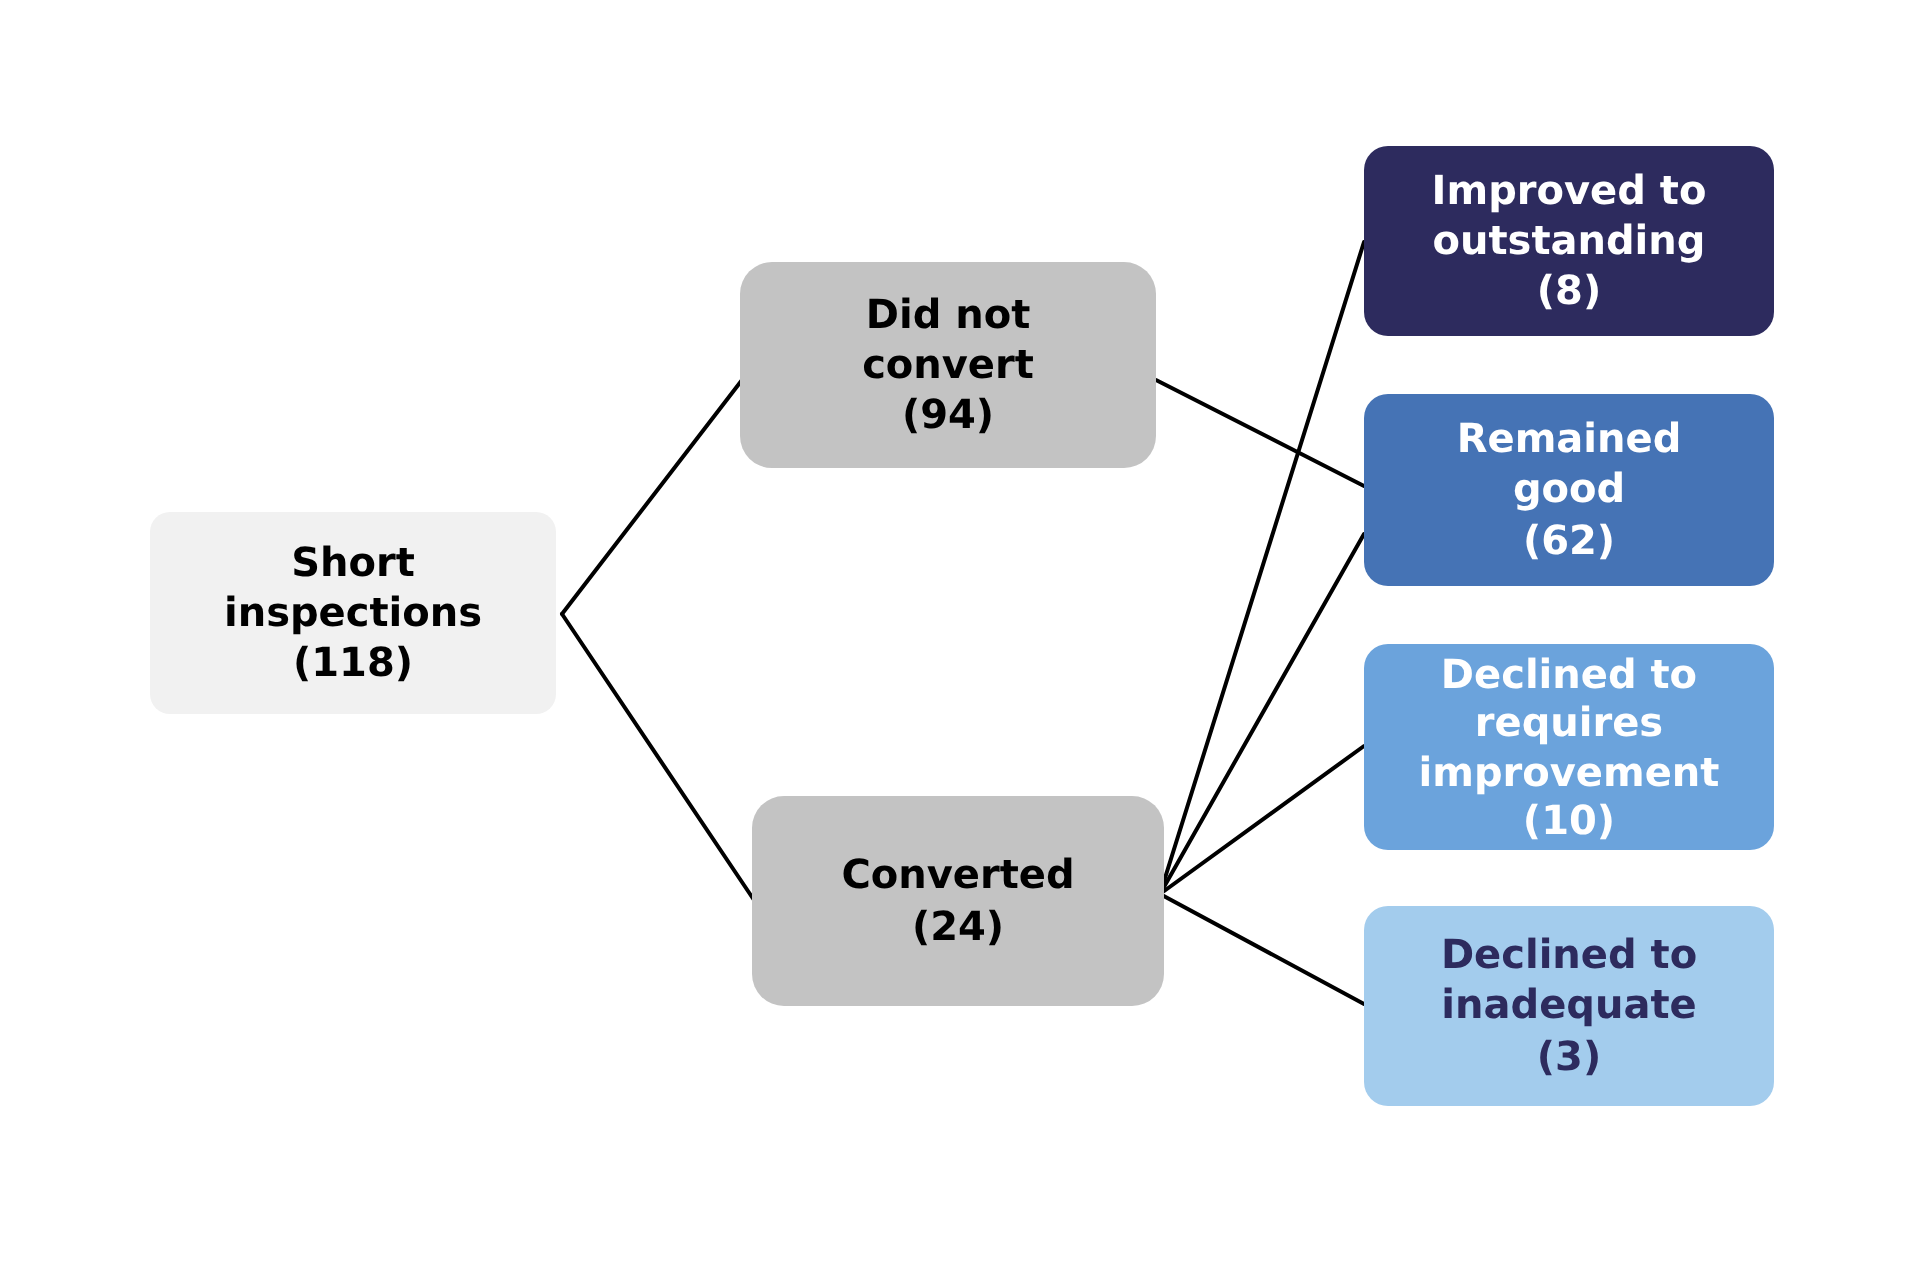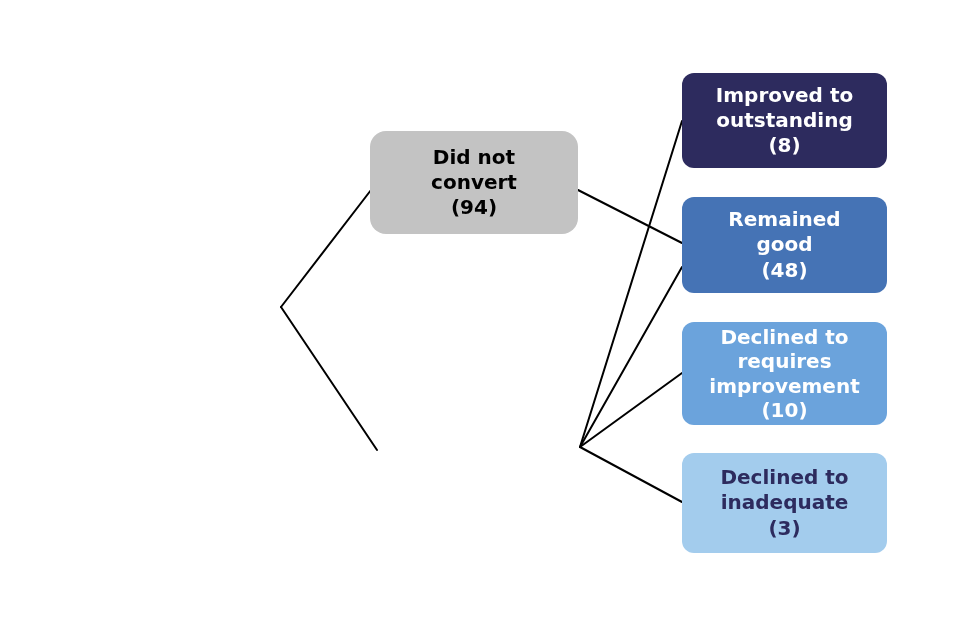--- a/index.html
+++ b/index.html
@@ -52,31 +52,36 @@
   <svg class="edges" viewBox="0 0 960 640" xmlns="http://www.w3.org/2000/svg">
     <line x1="281" y1="307" x2="371" y2="190" style="stroke: rgb(0, 0, 0);"></line>
     <line x1="281" y1="307" x2="377" y2="450" style="stroke: rgb(0, 0, 0);"></line>
     <line x1="578" y1="190" x2="682" y2="243" style="stroke: rgb(0, 0, 0);"></line>
     <line x1="580" y1="447" x2="682" y2="121" style="stroke: rgb(0, 0, 0);"></line>
     <line x1="580" y1="447" x2="682" y2="267" style="stroke: rgb(0, 0, 0);"></line>
     <line x1="580" y1="447" x2="682" y2="373" style="stroke: rgb(0, 0, 0);"></line>
     <line x1="580" y1="447" x2="682" y2="502" style="stroke: rgb(0, 0, 0);"></line>
   </svg>
 
+  <div class="node" id="n-root" style="background: rgb(241, 241, 241); color: rgb(0, 0, 0);">Short
+inspections
+(118)</div>
 
   <div class="node" id="n-dnc" style="background: rgb(195, 195, 195); color: rgb(0, 0, 0);">Did not convert
 (94)</div>
 
+  <div class="node" id="n-conv" style="background: rgb(195, 195, 195); color: rgb(0, 0, 0);">Converted
+(24)</div>
 
   <div class="node" id="n-io" style="background: rgb(45, 43, 94); color: rgb(255, 255, 255);">Improved to
 outstanding
 (8)</div>
 
   <div class="node" id="n-rg" style="background: rgb(69, 115, 181); color: rgb(255, 255, 255);">Remained good
-(48)</div>
+(62)</div>
 
   <div class="node" id="n-ri" style="background: rgb(107, 163, 220); color: rgb(255, 255, 255);">Declined to
 requires
 improvement
 (10)</div>
 
   <div class="node" id="n-di" style="background: rgb(163, 204, 237); color: rgb(45, 43, 94);">Declined to
 inadequate
 (3)</div>
 

